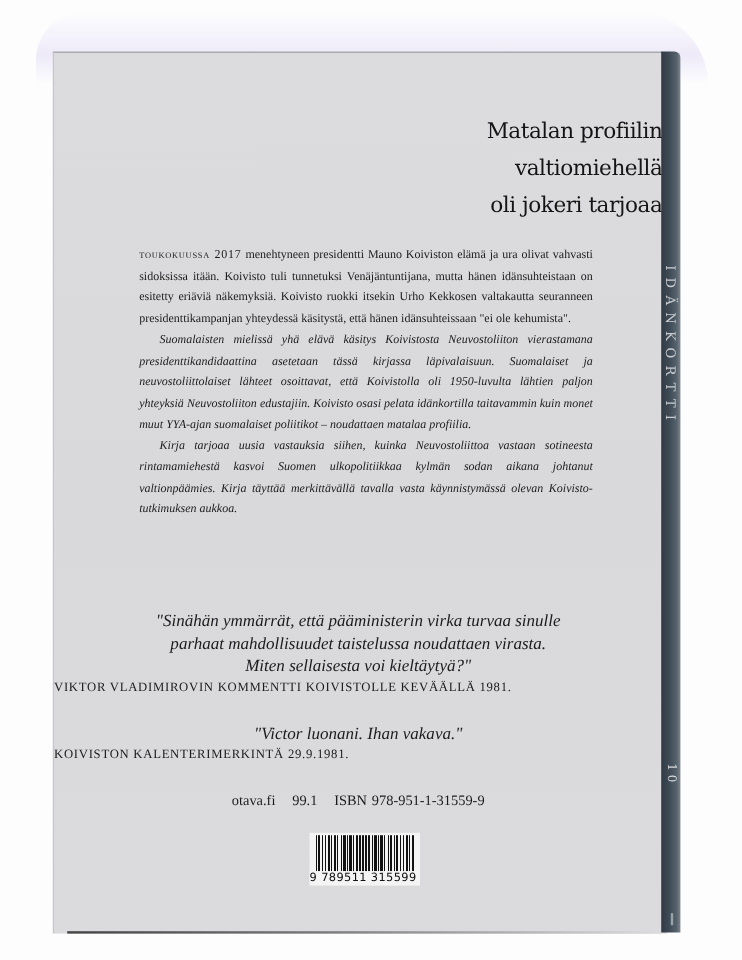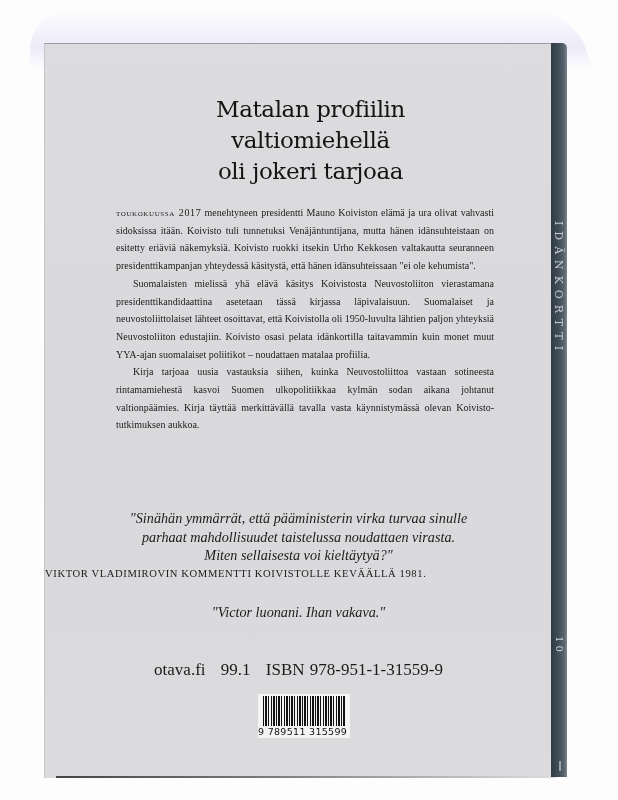--- a/index.html
+++ b/index.html
@@ -46,34 +46,33 @@
     position: absolute; left: 3px; top: 593px;
     writing-mode: vertical-rl;
     color: #d6d9dc; font-size: 10px;
   }
   .spine-mark {
     position: absolute; left: 8px; top: 718px; width: 2px; height: 10px; background: #9aa3aa;
   }
 
   .title {
     position: absolute; left: 0; top: 50px; width: 507px;
-    text-align: center;
+    text-align: right;
     font-family: "DejaVu Serif", serif;
-    font-size: 23px; line-height: 31px; color: #141414;
+    font-size: 18px; line-height: 31px; color: #141414;
     letter-spacing: -0.4px;
-    padding-left: 12px;
   }
   .body {
     position: absolute; left: 71px; top: 160px; width: 378px;
     font-family: "Liberation Serif", serif;
     font-size: 10px; line-height: 17.7px; color: #1b1b1b;
     text-align: justify;
   }
   .body p { margin: 0; }
-  .body p + p { text-indent: 17px; }
+  .body p + p { text-indent: 17px; font-style: italic; }
   .sc { font-variant: small-caps; letter-spacing: 0.6px; }
 
   .quote1 {
     position: absolute; left: 0; top: 465px; width: 507px;
     text-align: center;
     font-family: "Liberation Serif", serif; font-style: italic;
     font-size: 14.2px; line-height: 18.5px; color: #1b1b1b;
   }
   .attrib {
     position: absolute; left: 0; width: 507px; text-align: left;
@@ -83,21 +82,21 @@
   .attrib1 { top: 524px; }
   .quote2 {
     position: absolute; left: 0; top: 560px; width: 507px; text-align: center;
     font-family: "Liberation Serif", serif; font-style: italic;
     font-size: 14.2px; color: #1b1b1b;
   }
   .attrib2 { top: 580px; }
 
   .imprint {
     position: absolute; left: 0; top: 616px; width: 507px; text-align: center;
-    font-family: "Liberation Serif", serif; font-size: 17px; color: #1b1b1b;
+    font-family: "Liberation Serif", serif; font-size: 12px; color: #1b1b1b;
     word-spacing: 1px;
   }
   .imprint span { margin: 0 5px; }
 
   .barcode {
     position: absolute; left: 213px; top: 650px; width: 92px; height: 44px;
     background: #f4f4f4;
   }
   .bars {
     position: absolute; left: 5px; top: 2px; width: 82px; height: 30px;
@@ -135,20 +134,21 @@
     </div>
 
     <div class="quote1">
       <div>"Sinähän ymmärrät, että pääministerin virka turvaa sinulle</div>
       <div>parhaat mahdollisuudet taistelussa noudattaen virasta.</div>
       <div>Miten sellaisesta voi kieltäytyä?"</div>
     </div>
     <div class="attrib attrib1">VIKTOR VLADIMIROVIN KOMMENTTI KOIVISTOLLE KEVÄÄLLÄ 1981.</div>
 
     <div class="quote2">"Victor luonani. Ihan vakava."</div>
+    <div class="attrib attrib2">KOIVISTON KALENTERIMERKINTÄ 29.9.1981.</div>
 
     <div class="imprint">
       <span>otava.fi</span>
       <span>99.1</span>
       <span>ISBN 978-951-1-31559-9</span>
     </div>
 
     <div class="barcode">
       <div class="bars"></div>
       <div class="barcode-num">9 789511 315599</div>

